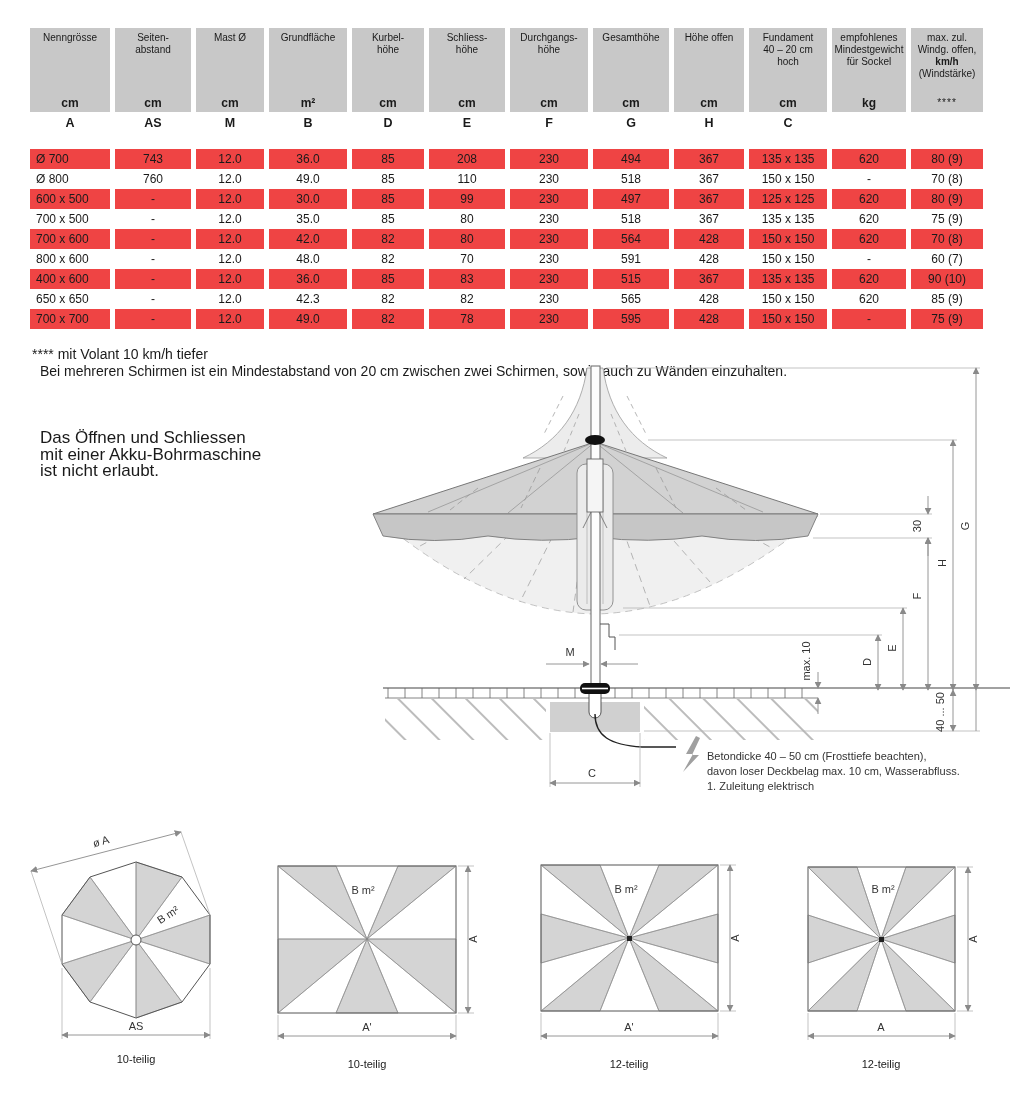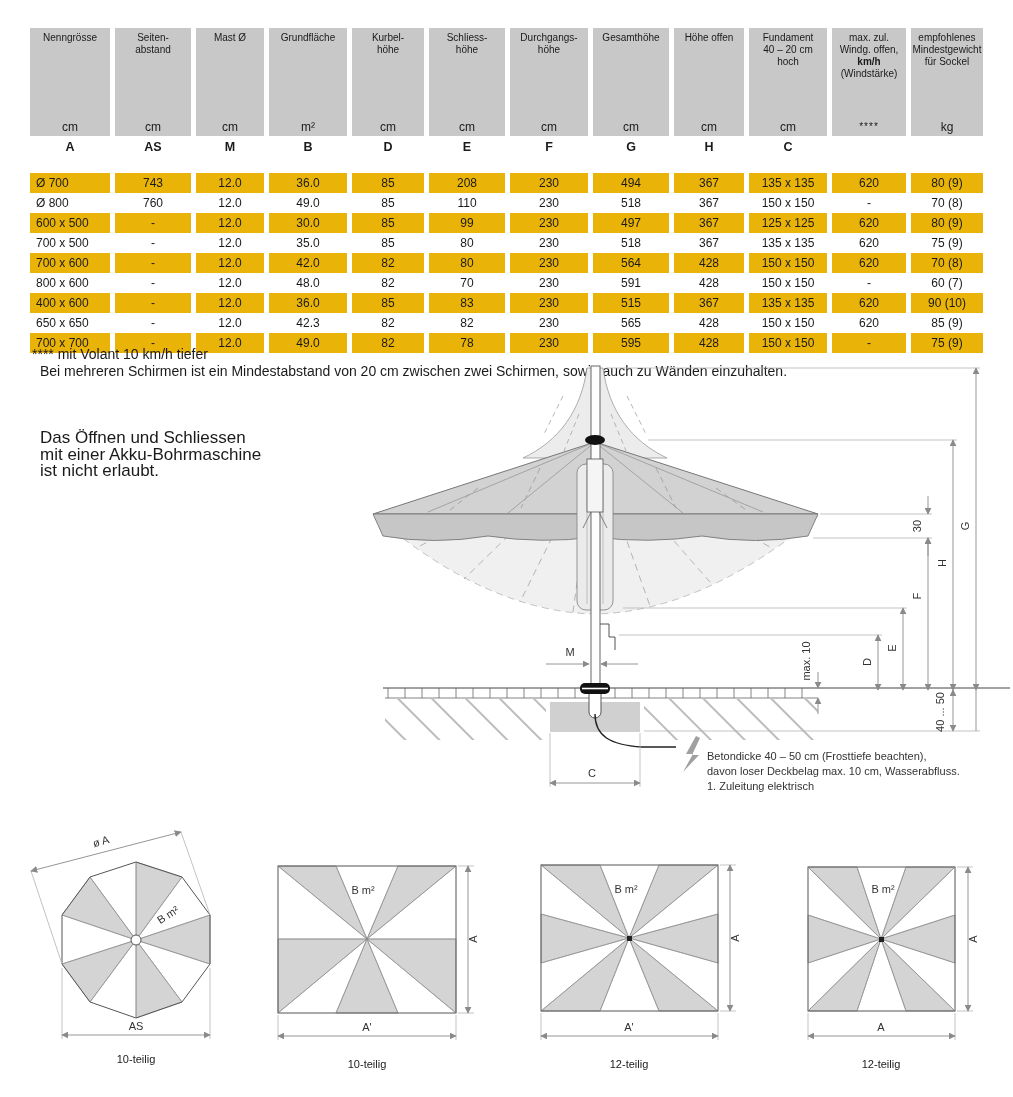--- a/index.html
+++ b/index.html
@@ -3,33 +3,33 @@
 <meta charset="utf-8">
 <style>
   html,body{margin:0;padding:0}
   body{width:1013px;height:1097px;background:#fff;position:relative;overflow:hidden;
        font-family:"Liberation Sans",sans-serif;color:#1a1a1a}
   .abs{position:absolute}
   
   .spec-table{left:30px;top:28px;display:grid;
     grid-template-columns:80px 76px 68px 78px 72px 76px 78px 76px 70px 78px 74px 72px;
     column-gap:5px}
-  .hdr{background:#c8c8c8;height:108px;box-sizing:border-box;padding:4px 1px 3px;
+  .hdr{background:#c8c8c8;height:84px;box-sizing:border-box;padding:4px 1px 3px;
        display:flex;flex-direction:column;justify-content:space-between;align-items:center;
        text-align:center;font-size:10px;line-height:12px}
   .hdr-unit{font-size:12px}
-  .hdr-unit.b{font-weight:normal}
+  .hdr-unit.b{font-weight:bold}
   .hdr-unit.plain{font-size:10px;letter-spacing:1px}
   .b{font-weight:bold}
   .letter{height:22px;box-sizing:border-box;padding-top:4px;text-align:center;
           font-weight:bold;font-size:12.5px}
   .spacer{grid-column:1/-1;height:15px}
   .cell{height:20px;line-height:20px;font-size:12px;text-align:center;white-space:nowrap}
   .cell.first{text-align:left;padding-left:6px}
-  .cell.odd{background:#eab308}
+  .cell.odd{background:#ef4444}
   
   .notes{left:32px;top:346px;font-size:14px;line-height:16.5px}
   .notes .ind{padding-left:8px}
   .warning{left:40px;top:430px;font-size:17px;line-height:16.5px}
   
   svg text{font-family:"Liberation Sans",sans-serif}
   .dim{stroke:#969696;stroke-width:1;fill:none}
   .ext{stroke:#b4b4b4;stroke-width:.8;fill:none}
   .dimtxt{font-size:11px;fill:#333}
   .cap{font-size:11px;fill:#1a1a1a}
@@ -102,34 +102,34 @@
     <div class="hdr">
       <div>
         <div>Fundament</div>
         <div>40 – 20 cm</div>
         <div>hoch</div>
       </div>
       <div class="hdr-unit b">cm</div>
     </div>
     <div class="hdr">
       <div>
+        <div>empfohlenes</div>
+        <div>Mindestgewicht</div>
+        <div>für Sockel</div>
+      </div>
+      <div class="hdr-unit b">kg</div>
+    </div>
+    <div class="hdr">
+      <div>
         <div>max. zul.</div>
         <div>Windg. offen,</div>
         <div class="b">km/h</div>
         <div>(Windstärke)</div>
       </div>
       <div class="hdr-unit plain">****</div>
-    </div>
-    <div class="hdr">
-      <div>
-        <div>empfohlenes</div>
-        <div>Mindestgewicht</div>
-        <div>für Sockel</div>
-      </div>
-      <div class="hdr-unit b">kg</div>
     </div>
     <div class="letter">A</div>
     <div class="letter">AS</div>
     <div class="letter">M</div>
     <div class="letter">B</div>
     <div class="letter">D</div>
     <div class="letter">E</div>
     <div class="letter">F</div>
     <div class="letter">G</div>
     <div class="letter">H</div>

